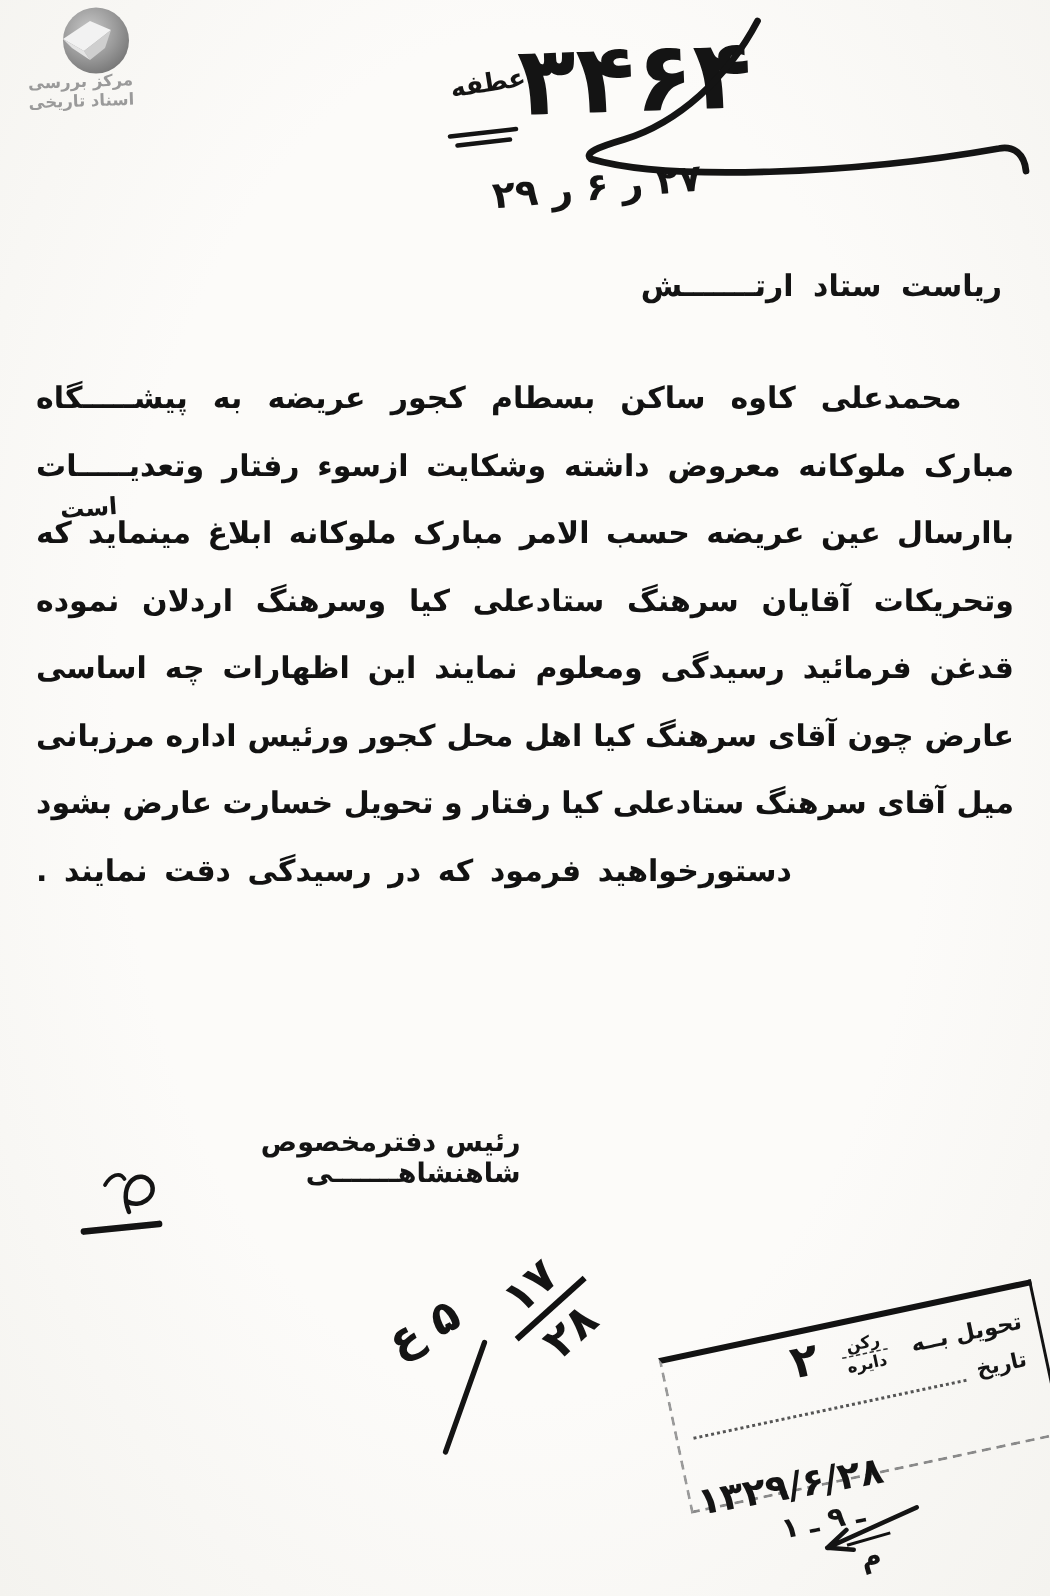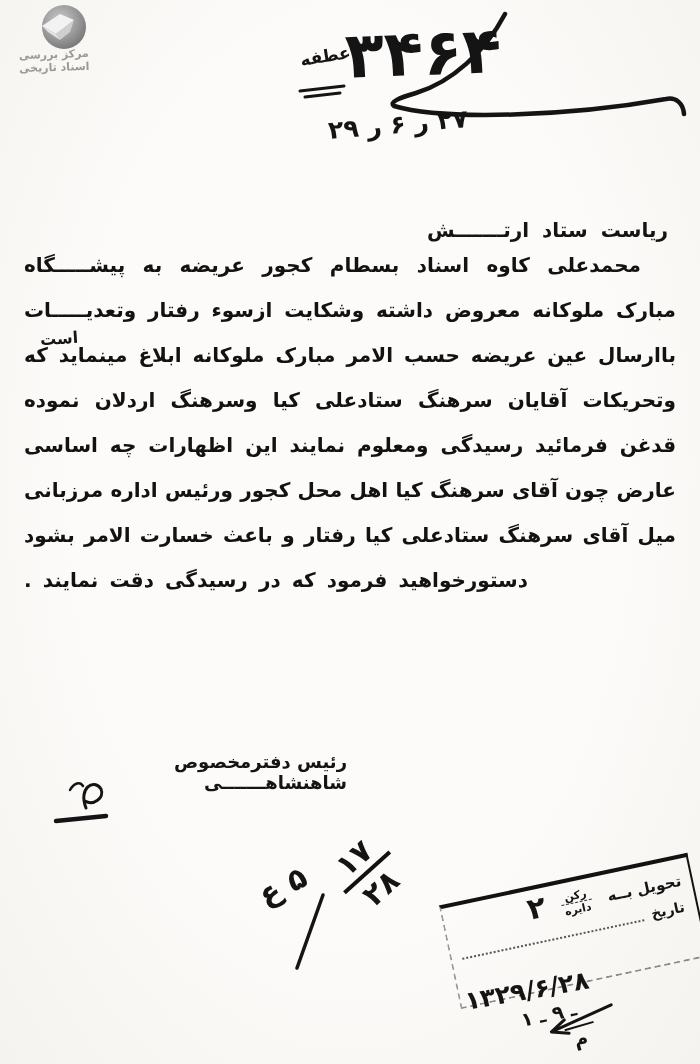--- a/index.html
+++ b/index.html
@@ -14,21 +14,21 @@
     font-size:11px;font-weight:bold;color:#9a9a9a;transform:rotate(-2deg);direction:rtl;}
   
   .ref-number{position:absolute;left:345px;top:16px;font-size:64px;font-weight:bold;
     letter-spacing:16px;transform:rotate(-2deg);direction:rtl;}
   .ref-note{position:absolute;left:300px;top:46px;font-size:17px;font-weight:bold;
     transform:rotate(-9deg);direction:rtl;}
   .hand-date{position:absolute;left:328px;top:110px;font-size:25px;font-weight:bold;
     letter-spacing:3px;transform:rotate(-5deg);direction:rtl;white-space:nowrap;}
   
   .addressee{position:absolute;right:32px;top:178px;font-size:20px;font-weight:bold;
-    direction:rtl;word-spacing:6px;margin-top:40px;}
+    direction:rtl;word-spacing:6px;}
   
   .body-text{position:absolute;left:24px;right:24px;top:243px;direction:rtl;
     font-size:20px;font-weight:bold;color:#121212;}
   .line{line-height:45px;text-align:justify;text-align-last:justify;text-justify:inter-word;}
   .line-first{padding-right:35px;}
   .line-last{margin-right:148px;}
   .insertion{position:absolute;left:40px;top:329px;font-size:16px;font-weight:bold;
     transform:rotate(-4deg);direction:rtl;}
   
   .sig-title{position:absolute;left:35px;top:751px;width:312px;font-size:18px;
@@ -84,27 +84,27 @@
     <div class="wm-text">مرکز بررسی اسناد تاریخی</div>
   </div>
 
   <div class="ref-number">۳۴۶۴</div>
   <div class="ref-note">عطفه</div>
   <div class="hand-date">۲۷ ر ۶ ر ۲۹</div>
 
   <div class="addressee">ریاست ستاد ارتـــــــش</div>
 
   <div class="body-text">
-    <div class="line line-first">محمدعلی کاوه اسناد بسطام کجور عریضه به پیشـــــگاه</div>
+    <div class="line line-first">محمدعلی کاوه ساکن بسطام کجور عریضه به پیشـــــگاه</div>
     <div class="line">مبارک ملوکانه معروض داشته وشکایت ازسوء رفتار وتعدیـــــات</div>
     <div class="line">باارسال عین عریضه حسب الامر مبارک ملوکانه ابلاغ مینماید که</div>
     <div class="line">وتحریکات آقایان سرهنگ ستادعلی کیا وسرهنگ اردلان نموده</div>
     <div class="line">قدغن فرمائید رسیدگی ومعلوم نمایند این اظهارات چه اساسی</div>
     <div class="line">عارض چون آقای سرهنگ کیا اهل محل کجور ورئیس اداره مرزبانی</div>
-    <div class="line">میل آقای سرهنگ ستادعلی کیا رفتار و باعث خسارت الامر بشود</div>
+    <div class="line">میل آقای سرهنگ ستادعلی کیا رفتار و تحویل خسارت عارض بشود</div>
     <div class="line line-last">دستورخواهید فرمود که در رسیدگی دقت نمایند .</div>
   </div>
   <div class="insertion">است</div>
 
   <div class="sig-title">رئیس دفترمخصوص شاهنشاهـــــــی</div>
 
   <div class="fraction">
     <div class="fr-top">۱۷</div>
     <div class="fr-bot">۲۸</div>
   </div>

